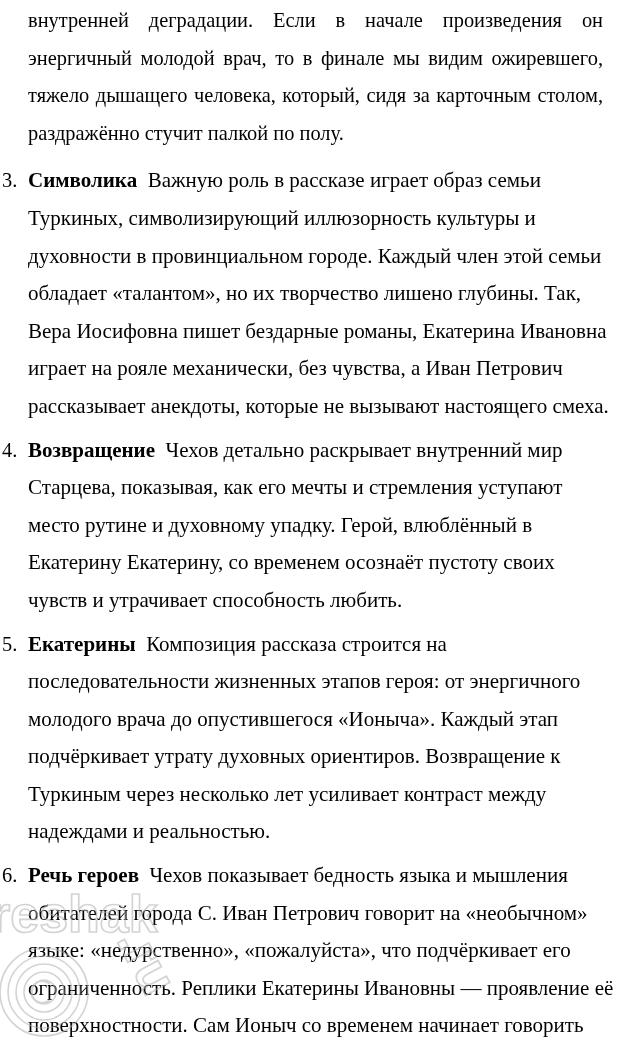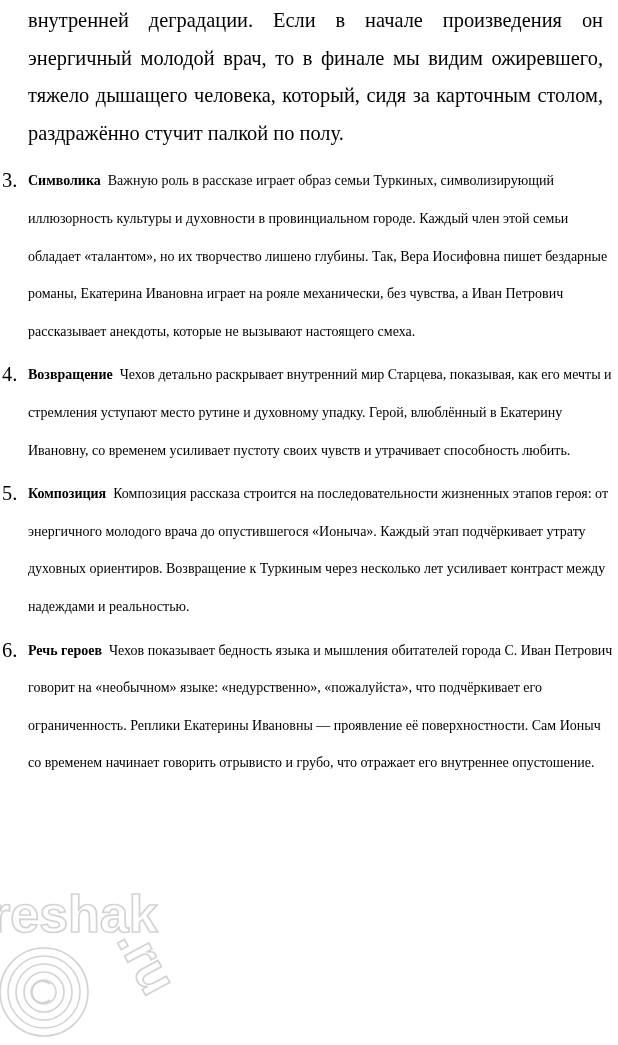--- a/index.html
+++ b/index.html
@@ -77,21 +77,21 @@
     position: absolute;
     left: 2px;
     top: 0;
     width: 24px;
     font-size: 20.4px;
     line-height: 37.6px;
     text-align: left;
     letter-spacing: 0;
   }
   .numbered-list > li .item-body {
-    font-size: 14px;
+    font-size: 21px;
     line-height: 37.6px;
     text-align: justify;
     text-justify: inter-word;
   }
   .item-title {
     font-weight: bold;
   }
   .spacer-6 { height: 6px; }
   .spacer-10 { height: 10px; }
 
@@ -130,28 +130,28 @@
 
       <li>
         <span class="marker">3.</span>
         <span class="item-body"><span class="item-title">Символика</span>&nbsp;&nbsp;<span>Важную роль в рассказе играет образ семьи Туркиных, символизирующий иллюзорность культуры и духовности в провинциальном городе. Каждый член этой семьи обладает «талантом», но их творчество лишено глубины. Так, Вера Иосифовна пишет бездарные романы, Екатерина Ивановна играет на рояле механически, без чувства, а Иван Петрович рассказывает анекдоты, которые не вызывают настоящего смеха.</span></span>
       </li>
 
       <div class="spacer-6"></div>
 
       <li>
         <span class="marker">4.</span>
-        <span class="item-body"><span class="item-title">Возвращение</span>&nbsp;&nbsp;<span>Чехов детально раскрывает внутренний мир Старцева, показывая, как его мечты и стремления уступают место рутине и духовному упадку. Герой, влюблённый в Екатерину Ивановну, со временем усиливает пустоту своих чувств и утрачивает способность любить.</span></span>
+        <span class="item-body"><span class="item-title">Возвращение</span>&nbsp;&nbsp;<span>Чехов детально раскрывает внутренний мир Старцева, показывая, как его мечты и стремления уступают место рутине и духовному упадку. Герой, влюблённый в Екатерину Екатерину, со временем осознаёт пустоту своих чувств и утрачивает способность любить.</span></span>
       </li>
 
       <div class="spacer-6"></div>
 
       <li>
         <span class="marker">5.</span>
-        <span class="item-body"><span class="item-title">Композиция</span>&nbsp;&nbsp;<span>Композиция рассказа строится на последовательности жизненных этапов героя: от энергичного молодого врача до опустившегося «Ионыча». Каждый этап подчёркивает утрату духовных ориентиров. Возвращение к Туркиным через несколько лет усиливает контраст между надеждами и реальностью.</span></span>
+        <span class="item-body"><span class="item-title">Екатерины</span>&nbsp;&nbsp;<span>Композиция рассказа строится на последовательности жизненных этапов героя: от энергичного молодого врача до опустившегося «Ионыча». Каждый этап подчёркивает утрату духовных ориентиров. Возвращение к Туркиным через несколько лет усиливает контраст между надеждами и реальностью.</span></span>
       </li>
 
       <div class="spacer-6"></div>
 
       <li>
         <span class="marker">6.</span>
         <span class="item-body"><span class="item-title">Речь героев</span>&nbsp;&nbsp;<span>Чехов показывает бедность языка и мышления обитателей города С. Иван Петрович говорит на «необычном» языке: «недурственно», «пожалуйста», что подчёркивает его ограниченность. Реплики Екатерины Ивановны — проявление её поверхностности. Сам Ионыч со временем начинает говорить отрывисто и грубо, что отражает его внутреннее опустошение.</span></span>
       </li>
 
     </ol>

